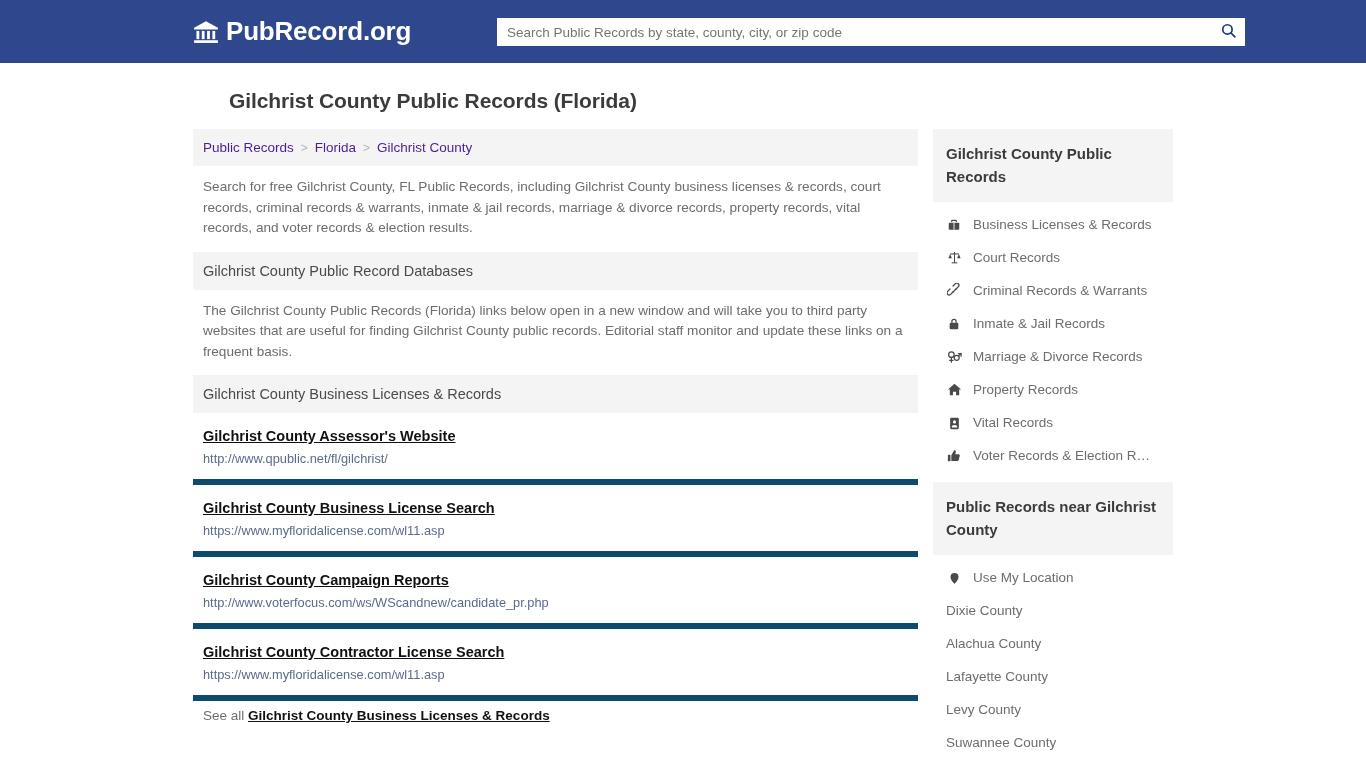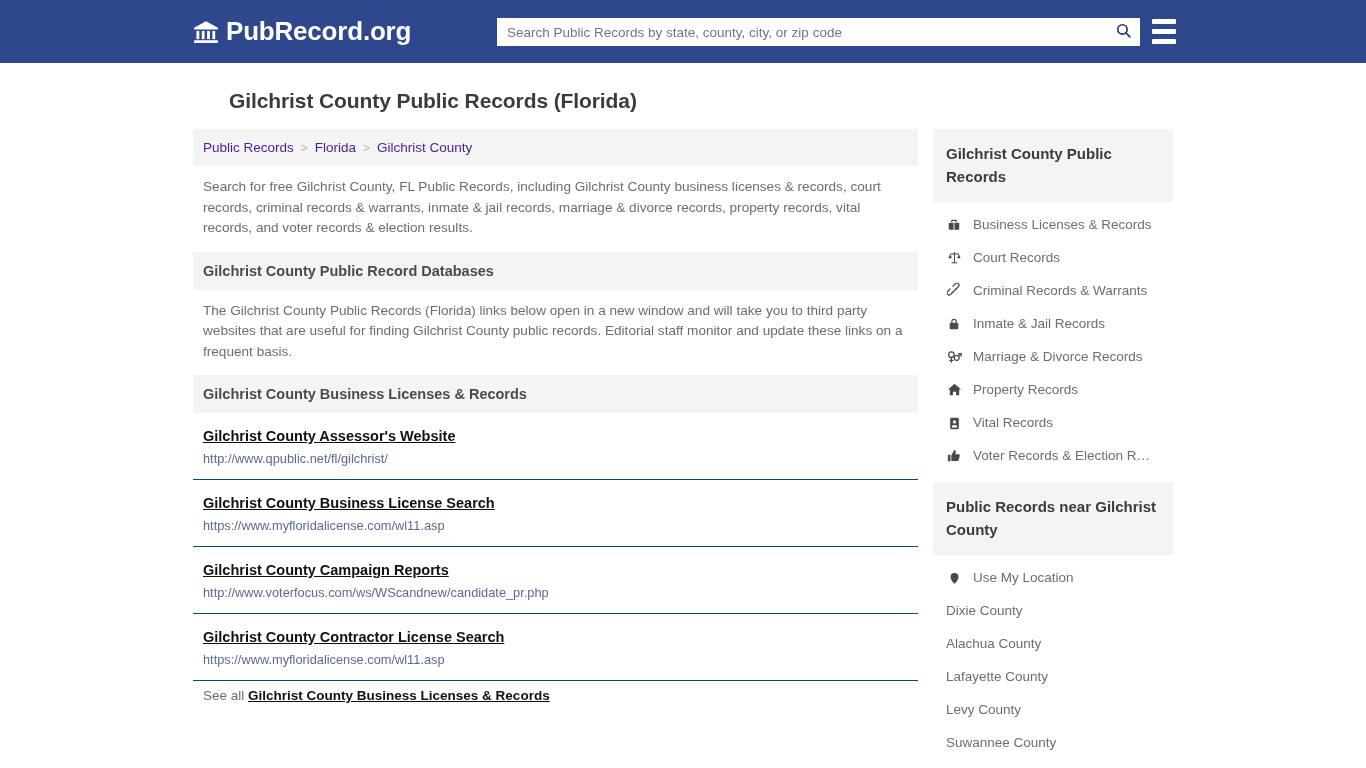--- a/index.html
+++ b/index.html
@@ -31,21 +31,21 @@
     color: #ffffff;
     font-size: 26px;
     font-weight: bold;
     letter-spacing: -0.2px;
     white-space: nowrap;
   }
   .search-wrap {
     position: absolute;
     left: 497px;
     top: 18px;
-    width: 643px;
+    width: 748px;
     height: 28px;
     background: #ffffff;
     display: flex;
     align-items: center;
   }
   .search-input {
     flex: 1;
     height: 100%;
     border: none;
     outline: none;
@@ -110,29 +110,29 @@
     line-height: 20.5px;
     color: #6d6d6d;
     padding: 11px 10px 13px 10px;
   }
 
   
   .section-head {
     background: #f4f4f4;
     padding: 11px 10px;
     font-size: 14.5px;
-    font-weight: bold;
+    font-weight: normal;
     color: #4a4a4a;
   }
 
   
   .link-list { padding: 0; }
   .link-row {
     padding: 14px 10px 13px 10px;
-    border-bottom: 1px solid #0c4a6e;
+    border-bottom: 6px solid #0c4a6e;
   }
   .link-row:last-of-type { border-bottom: none; }
   .link-title {
     display: inline-block;
     font-size: 14.5px;
     font-weight: bold;
     color: #111111;
     text-decoration: underline;
     margin-bottom: 7px;
     cursor: pointer;

